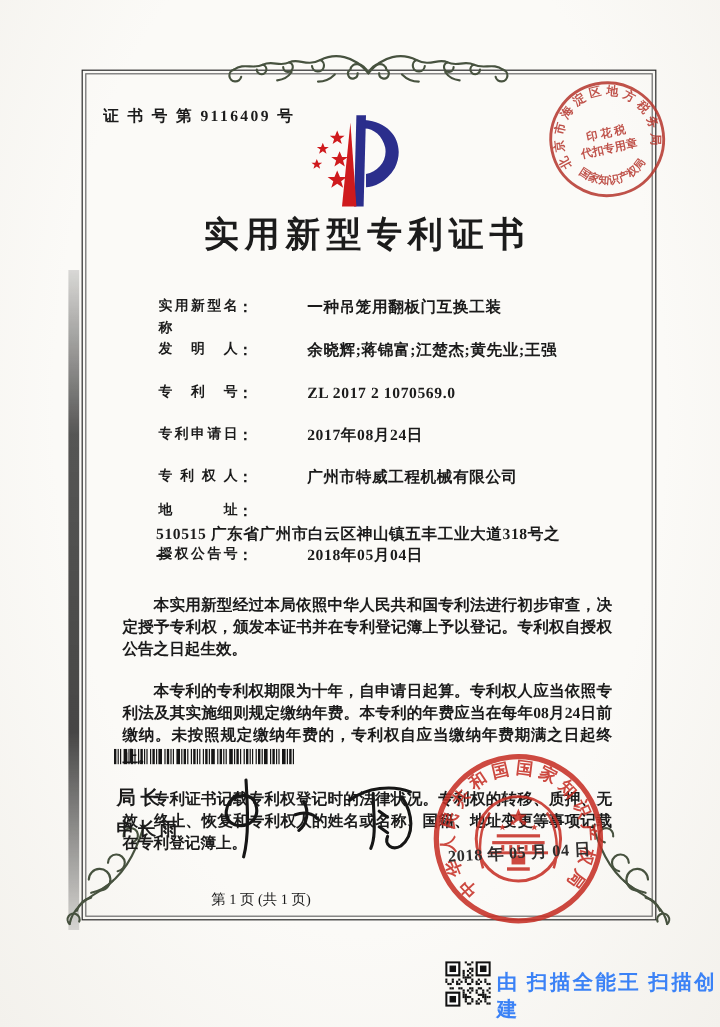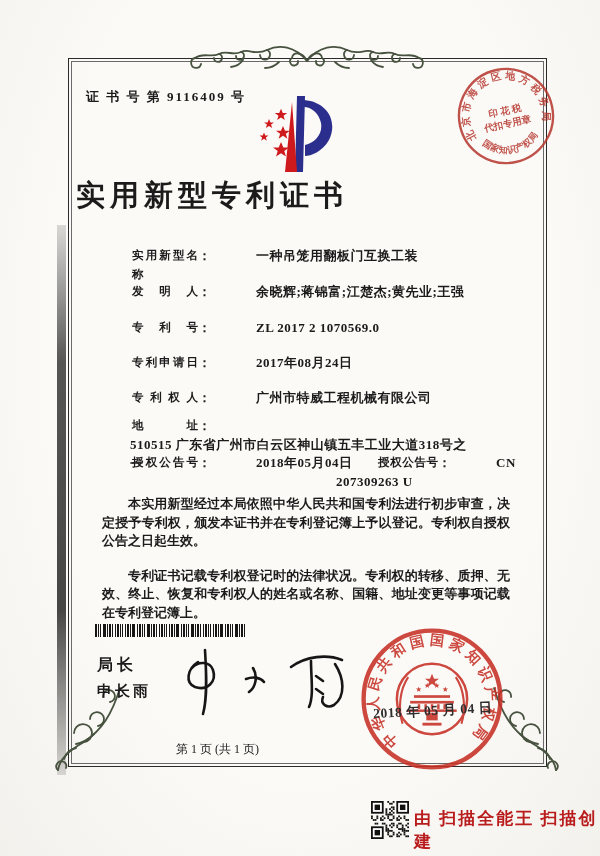--- a/index.html
+++ b/index.html
@@ -12,36 +12,36 @@
     background:radial-gradient(ellipse at 50% 40%, #fbfaf7 60%, #f3f1ec 100%);
     font-family:"Liberation Serif","DejaVu Serif",serif;color:var(--ink);
   }
   .abs{position:absolute;}
   
   .frame{left:68px;top:58px;width:477px;height:707px;border:1.6px solid #2b2b2b;}
   .frame-inner{position:absolute;left:2px;top:2px;right:2px;bottom:2px;border:1px solid #6a6a6a;}
   .spine{left:57px;top:225px;width:9px;height:550px;filter:blur(.6px);
     background:linear-gradient(180deg,rgba(25,25,25,.15),rgba(15,15,15,.7) 25%,rgba(10,10,10,.75) 70%,rgba(25,25,25,.15));}
   .cert-no{left:86px;top:88px;font-size:13px;font-weight:bold;letter-spacing:2px;}
-  .title{left:76px;top:176px;width:460px;font-size:29px;font-weight:bold;letter-spacing:5px;}
+  .title{left:76px;top:176px;width:460px;text-align:center;font-size:29px;font-weight:bold;letter-spacing:5px;}
   
   .frow{left:90px;width:455px;font-size:13px;font-weight:bold;line-height:19px;}
   .flabel{display:inline-block;width:66px;font-size:11.5px;text-align:justify;text-align-last:justify;vertical-align:top;margin-left:42px;}
   .fcolon{display:inline-block;vertical-align:top;margin-right:5px;}
   .fval{letter-spacing:.5px;margin-left:40px;}
   .fval-wrap{display:inline-block;width:338px;vertical-align:top;}
   .fgroup2{position:absolute;left:246px;top:0;}
   .fgroup2 .flabel{width:60px;}
   .paras{left:86px;top:479px;width:440px;font-size:13px;font-weight:bold;line-height:18.5px;text-align:justify;}
   .paras p{margin:16px;text-indent:2em;}
   .director-title{left:97px;top:655px;font-family:"Liberation Sans","DejaVu Sans",sans-serif;font-size:16px;font-weight:bold;letter-spacing:4px;}
   .director-name{left:97px;top:682px;font-family:"Liberation Sans","DejaVu Sans",sans-serif;font-size:15px;font-weight:bold;letter-spacing:3px;}
   .date-stamp{left:352px;top:702px;width:162px;text-align:center;font-size:13.5px;font-weight:bold;color:#2e2e2e;z-index:6;transform:rotate(-3deg);letter-spacing:.5px;}
   .page-footer{left:176px;top:741px;width:260px;text-align:left;font-size:12px;}
-  .scan-note{left:414px;top:807px;font-size:17px;font-weight:bold;letter-spacing:2px;color:#b91c1c;}
+  .scan-note{left:414px;top:807px;font-size:17px;font-weight:bold;letter-spacing:2px;color:#3b82f6;}
   .seal{z-index:5;opacity:.95;}
   .taxstamp{transform:rotate(-12deg);opacity:.85;}
 </style>
 </head>
 <body>
 
 <div class="abs frame">
   <div class="frame-inner"></div>
 </div>
 <div class="abs spine"></div>
@@ -124,27 +124,25 @@
   <span class="flabel">专利申请日</span><span class="fcolon">：</span><span class="fval">2017年08月24日</span>
 </div>
 <div class="abs frow" style="top:388px">
   <span class="flabel">专利权人</span><span class="fcolon">：</span><span class="fval">广州市特威工程机械有限公司</span>
 </div>
 <div class="abs frow" style="top:416px">
   <span class="flabel">地址</span><span class="fcolon">：</span><span class="fval fval-wrap">510515 广东省广州市白云区神山镇五丰工业大道318号之一</span>
 </div>
 <div class="abs frow" style="top:453px">
   <span class="flabel">授权公告号</span><span class="fcolon">：</span><span class="fval">2018年05月04日</span>
-  <span class="fgroup2">
-    <span class="flabel">授权公告号</span><span class="fcolon">：</span><span class="fval">CN 207309263 U</span>
-  </span>
 </div>
 
 <div class="abs paras">
   <p>本实用新型经过本局依照中华人民共和国专利法进行初步审查，决定授予专利权，颁发本证书并在专利登记簿上予以登记。专利权自授权公告之日起生效。</p>
+  <p>本专利的专利权期限为十年，自申请日起算。专利权人应当依照专利法及其实施细则规定缴纳年费。本专利的年费应当在每年08月24日前缴纳。未按照规定缴纳年费的，专利权自应当缴纳年费期满之日起终止。</p>
   <p>专利证书记载专利权登记时的法律状况。专利权的转移、质押、无效、终止、恢复和专利权人的姓名或名称、国籍、地址变更等事项记载在专利登记簿上。</p>
 </div>
 
 <svg class="abs" id="barcode-svg" style="left:95px;top:624px" width="152" height="13" viewBox="0 0 152 13">
     <rect x="0" y="0" width="2" height="13" fill="#161616"></rect>
     <rect x="3" y="0" width="1" height="13" fill="#161616"></rect>
     <rect x="5" y="0" width="1" height="13" fill="#161616"></rect>
     <rect x="8" y="0" width="3" height="13" fill="#161616"></rect>
     <rect x="12" y="0" width="1" height="13" fill="#161616"></rect>
     <rect x="14" y="0" width="2" height="13" fill="#161616"></rect>

